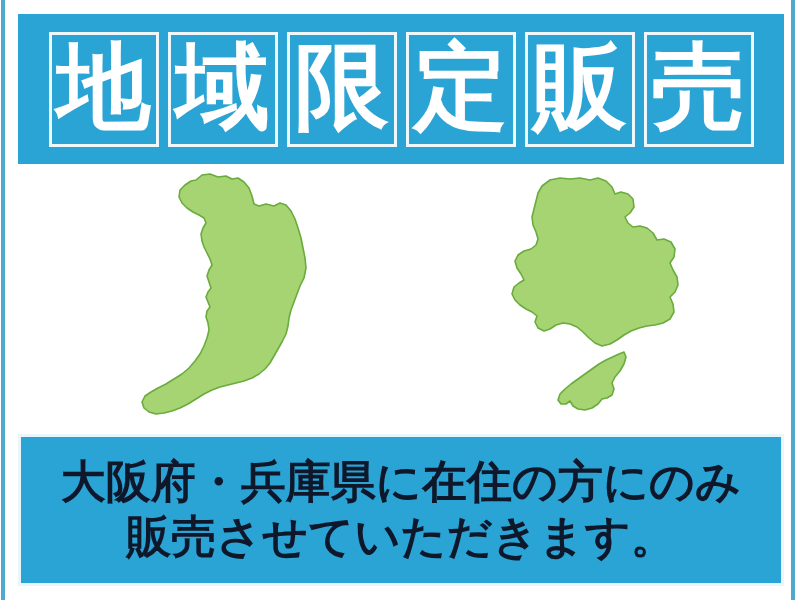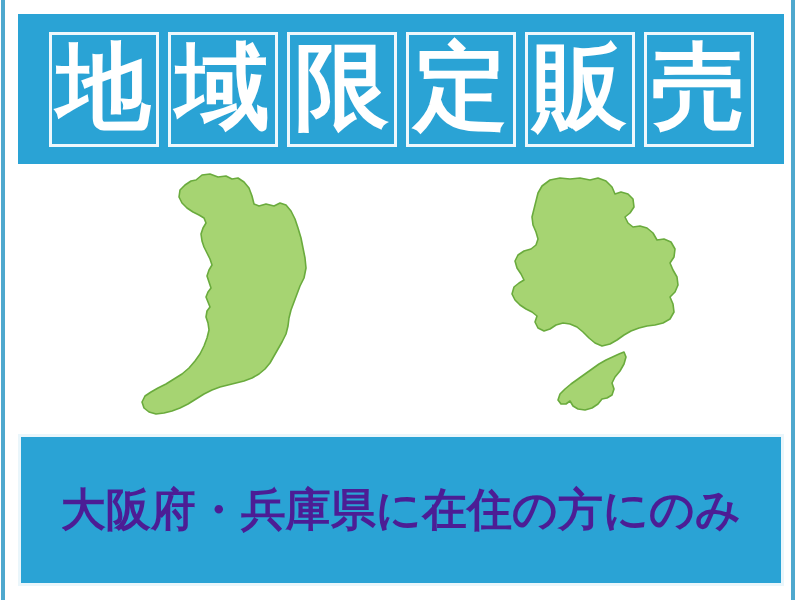--- a/index.html
+++ b/index.html
@@ -103,21 +103,21 @@
     height: 152px;
     background: #2aa3d5;
     border: 3px solid #eaf6fb;
     display: flex;
     flex-direction: column;
     align-items: center;
     justify-content: center;
   }
 
   .footer-line {
-    color: #4c1d95;
+    color: #0f172a;
     font-family: "DejaVu Sans", "Liberation Sans", sans-serif;
     font-weight: 700;
     font-size: 45px;
     line-height: 1.22;
     white-space: nowrap;
     text-align: left;
   }
 </style>
 </head>
 <body>
@@ -215,15 +215,16 @@
                  L88 236 L83 236 L80 232 L82 226
                  L87 221 L93 216 L100 211 L107 206
                  L114 201 L121 196 L128 192 Z"></path>
       </svg>
     </div>
 
   </div>
 
   <div id="footer-banner">
     <div class="footer-line">大阪府・兵庫県に在住の方にのみ</div>
+    <div class="footer-line">販売させていただきます。</div>
   </div>
 
 </div>
 
 </body></html>

